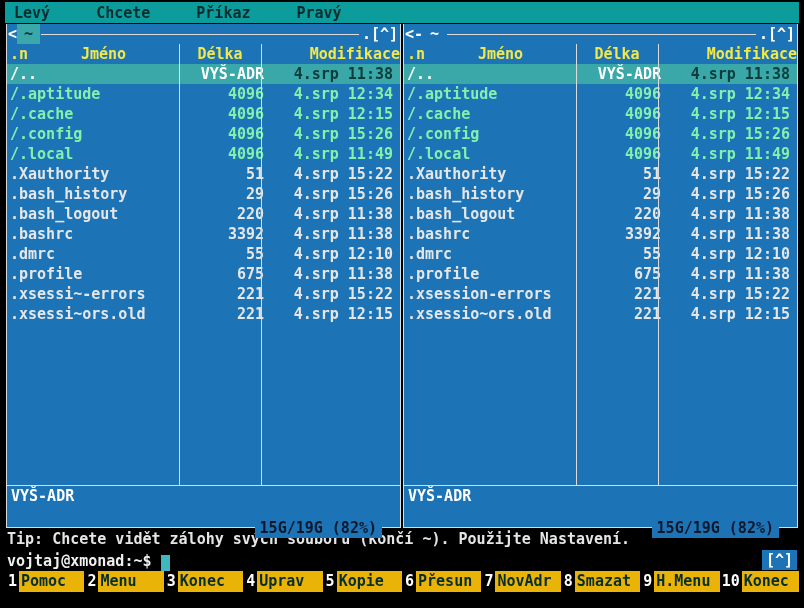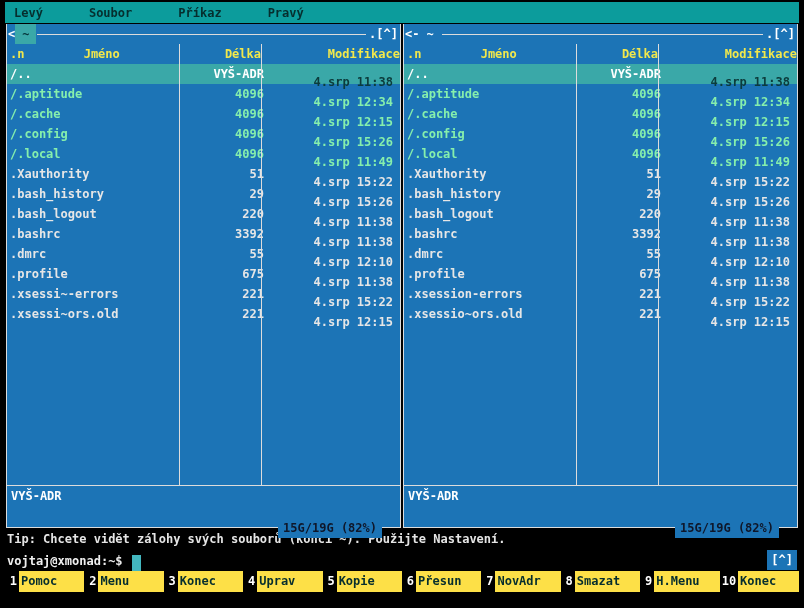--- a/index.html
+++ b/index.html
@@ -1,70 +1,70 @@
 <!DOCTYPE html>
 <html><head>
 <meta charset="utf-8">
 <style>
   html,body{margin:0;padding:0;background:#000;}
   .screen{position:relative;width:804px;height:608px;background:#000;
-    font-family:"DejaVu Sans Mono",monospace;font-size:12px;line-height:20px;font-weight:bold;
+    font-family:"DejaVu Sans Mono",monospace;font-size:15px;line-height:20px;font-weight:bold;
     padding:2px 5px 0;box-sizing:border-box;overflow:hidden;}
   
   .menubar{height:21px;background:#0c9c9c;color:#062e2e;display:flex;align-items:center;margin-bottom:1px;}
   .menu-item{padding:0 9px;margin-right:28px;cursor:default;}
   
   .panels{display:flex;height:504px;}
   .panel{flex:1;margin:0 1px;background:#1c74b6;border:1px solid #dcdcdc;border-top:0;position:relative;color:#e6e6e6;}
   .panel-title{height:20px;display:flex;align-items:center;color:#fff;}
   .tprefix{padding-left:1px;}
   .rule{flex:1;border-top:1px solid #dcdcdc;height:0;margin:0 1px;}
   .dir-chip{background:#3aa8a8;color:#05343a;padding:0 7px;}
   .panel.right .dir-chip{background:transparent;color:#fff;}
   .corner{padding:0 2px;color:#fff;}
   
   .cols{display:flex;height:20px;color:#f2e84b;}
   .c-name{width:172px;display:flex;}
   .c-sort{padding-left:3px;}
   .c-name-label{flex:1;text-align:center;}
-  .c-size{width:82px;text-align:right;}
+  .c-size{width:82px;text-align:center;}
   .c-time{flex:1;text-align:right;}
   
   .frow{display:flex;height:20px;}
   .f-name{width:172px;padding-left:3px;overflow:hidden;white-space:pre;}
   .f-size{width:82px;text-align:right;padding-right:5px;}
-  .f-time{flex:1;text-align:right;padding-right:7px;margin-top:8px;}
+  .f-time{flex:1;text-align:right;padding-right:7px;}
   .dir{color:#86efac;}
   .filerow{color:#e6e6e6;}
   .selected{background:#3aa8a8;color:#fff;}
   .selected .f-time{color:#0c3c3c;}
   
   .vline{position:absolute;top:20px;bottom:42px;width:0;border-left:1px solid #dcdcdc;}
   .v1{left:172px;} .v2{left:254px;}
   .hsep{position:absolute;left:0;right:0;bottom:41px;border-top:1px solid #dcdcdc;}
   .mini{position:absolute;left:4px;bottom:21px;color:#fff;}
   .summary{position:absolute;right:18px;bottom:-11px;height:20px;background:#1c74b6;padding:0 5px;color:#0f172a;z-index:2;}
   
   .hint{height:21px;color:#e5e5e5;padding:1px 2px 0;white-space:pre;}
   .promptrow{height:21px;display:flex;align-items:flex-end;position:relative;color:#efefef;padding-left:2px;}
   .cursor{display:inline-block;width:9px;height:16px;background:#43b7bf;margin-left:9px;}
   .toggle{position:absolute;right:2px;top:0;background:#1c74b6;color:#fff;padding:0 4px;height:20px;}
   .fnbar{display:flex;height:21px;}
   .fnkey{flex:1;display:flex;}
   .fnum{color:#fff;background:#000;text-align:right;min-width:10px;padding:0 2px;}
-  .flabel{flex:1;background:#fde047;color:#062e2e;padding-left:2px;overflow:hidden;}
+  .flabel{flex:1;background:#eab308;color:#062e2e;padding-left:2px;overflow:hidden;}
 </style>
 </head>
 <body>
 
 <div class="screen">
 
   <div class="menubar">
     <span class="menu-item">Levý</span>
-    <span class="menu-item">Soubor</span>
+    <span class="menu-item">Chcete</span>
     <span class="menu-item">Příkaz</span>
     <span class="menu-item">Pravý</span>
   </div>
 
   <div class="panels">
 
     <div class="panel left">
       <div class="panel-title">
         <span class="tprefix">&lt;</span>
         <span class="dir-chip">~</span>

